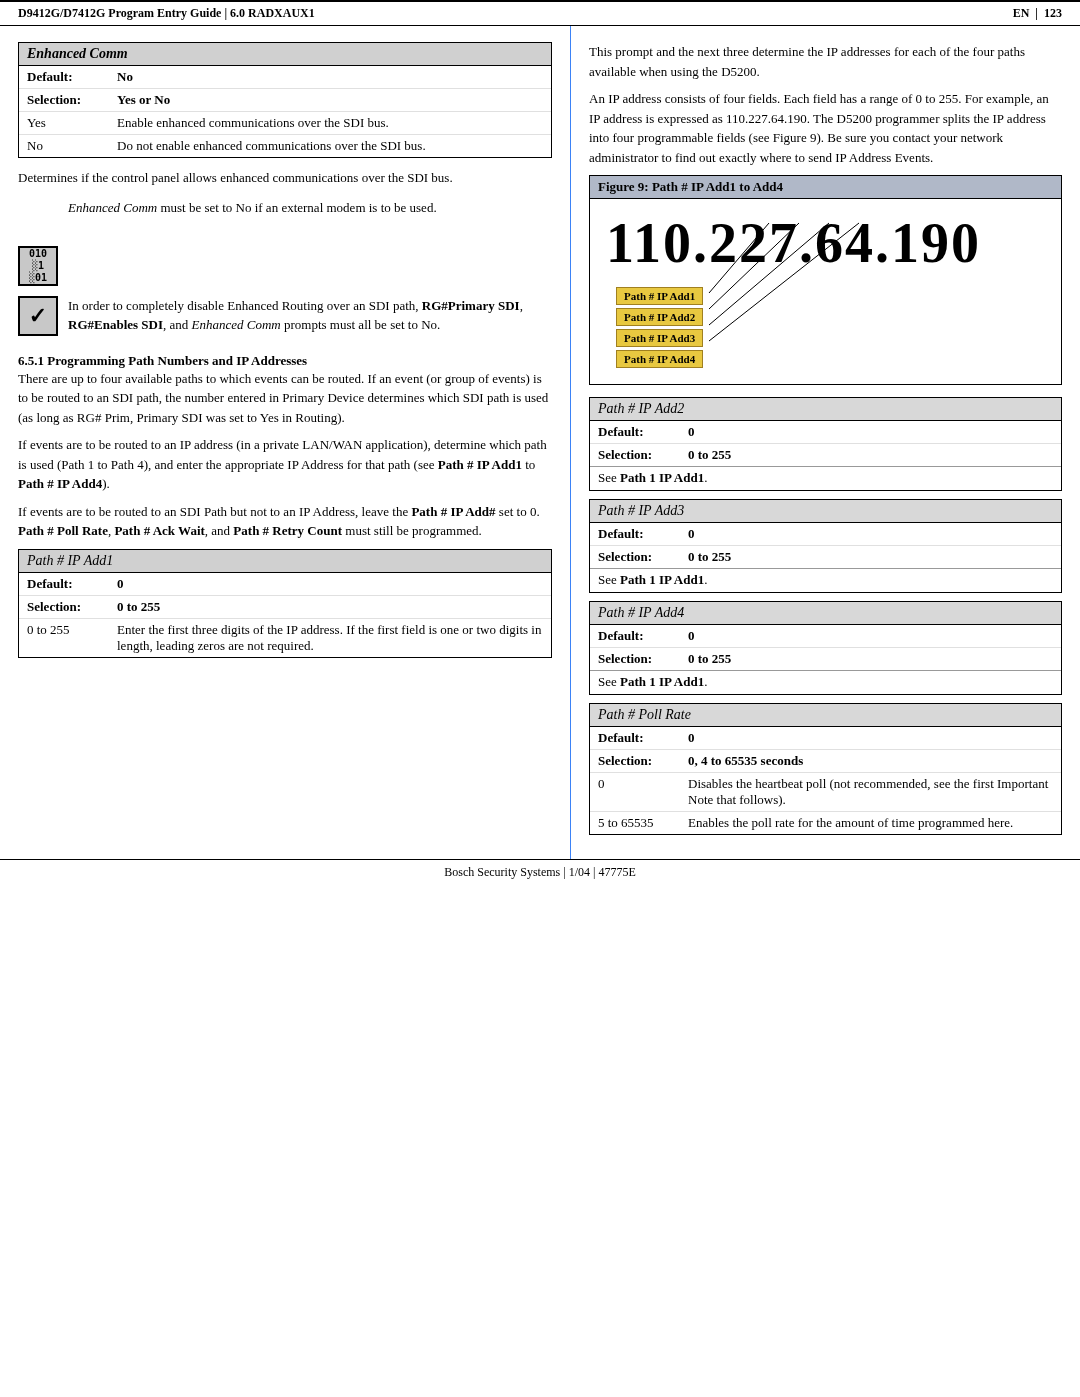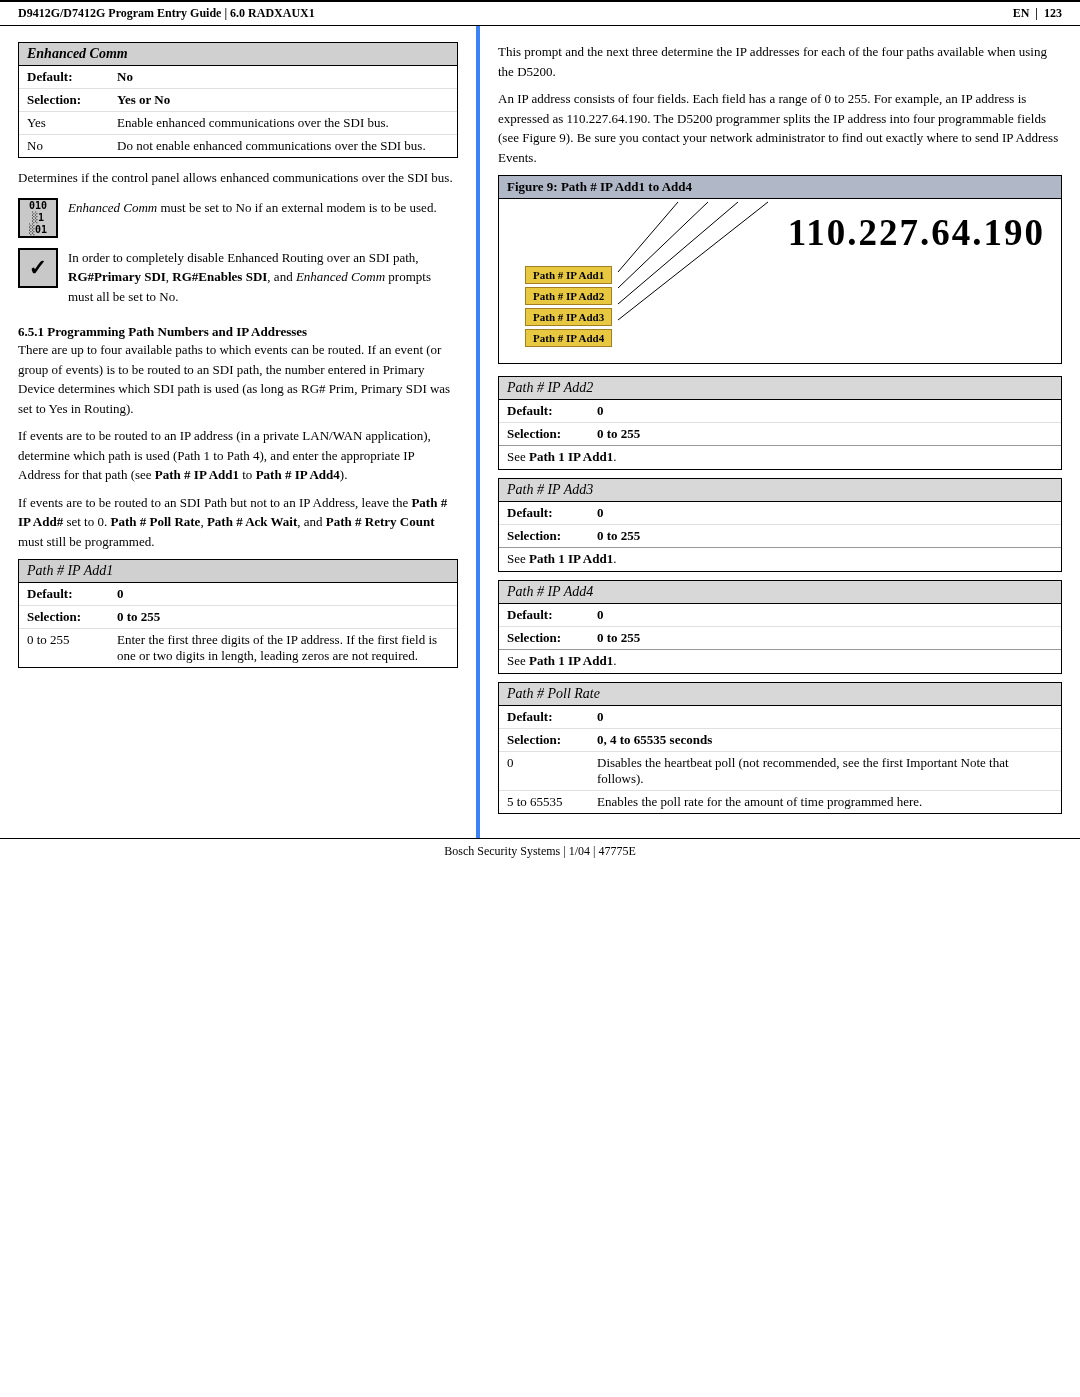--- a/index.html
+++ b/index.html
@@ -28,23 +28,23 @@
 
     
     .content-area {
       display: flex;
       gap: 0;
       padding: 0;
     }
 
     
     .left-col {
-      width: 480px;
+      width: 571px;
       padding: 16px 18px 16px 18px;
-      border-right: 4px solid #3b82f6;
+      border-right: 1px solid #3b82f6;
     }
 
     
     .right-col {
       flex: 1;
       padding: 16px 18px 16px 18px;
     }
 
     
     .section-box {
@@ -102,20 +102,21 @@
       min-width: 40px;
       height: 40px;
       border: 2px solid #000;
       display: flex;
       align-items: center;
       justify-content: center;
       font-size: 18px;
       font-weight: bold;
       background: #c8c8c8;
       font-family: monospace;
+      margin-top: 48px;
     }
     .note-icon-check {
       width: 40px;
       min-width: 40px;
       height: 40px;
       border: 2px solid #000;
       display: flex;
       align-items: center;
       justify-content: center;
       font-size: 22px;
@@ -286,21 +287,21 @@
 
   <div class="right-col">
 
     <p>This prompt and the next three determine the IP addresses for each of the four paths available when using the D5200.</p>
 
     <p>An IP address consists of four fields. Each field has a range of 0 to 255. For example, an IP address is expressed as 110.227.64.190. The D5200 programmer splits the IP address into four programmable fields (see Figure 9). Be sure you contact your network administrator to find out exactly where to send IP Address Events.</p>
 
     <div class="figure-box">
       <div class="figure-title">Figure 9: Path # IP Add1 to Add4</div>
       <div style="padding: 12px 16px 16px 16px; background:#fff;">
-        <div style="font-size: 37px; font-weight: bold; text-align: right; letter-spacing: 2px; margin-bottom: 12px;">110.227.64.190</div>
+        <div style="font-size: 56px; font-weight: bold; text-align: left; letter-spacing: 2px; margin-bottom: 12px;">110.227.64.190</div>
 
         <div style="display:flex; align-items: flex-start; margin-left: 10px; margin-top:4px;">
           <div style="display:flex; flex-direction:column; gap:3px; margin-right: 6px;">
             <div style="background:#e8c840; border:1px solid #a08020; padding:2px 7px; font-size:11px; font-weight:bold; white-space:nowrap;">Path # IP Add1</div>
             <div style="background:#e8c840; border:1px solid #a08020; padding:2px 7px; font-size:11px; font-weight:bold; white-space:nowrap;">Path # IP Add2</div>
             <div style="background:#e8c840; border:1px solid #a08020; padding:2px 7px; font-size:11px; font-weight:bold; white-space:nowrap;">Path # IP Add3</div>
             <div style="background:#e8c840; border:1px solid #a08020; padding:2px 7px; font-size:11px; font-weight:bold; white-space:nowrap;">Path # IP Add4</div>
           </div>
 
           <svg width="200" height="80" style="overflow:visible; margin-top:-2px;">

